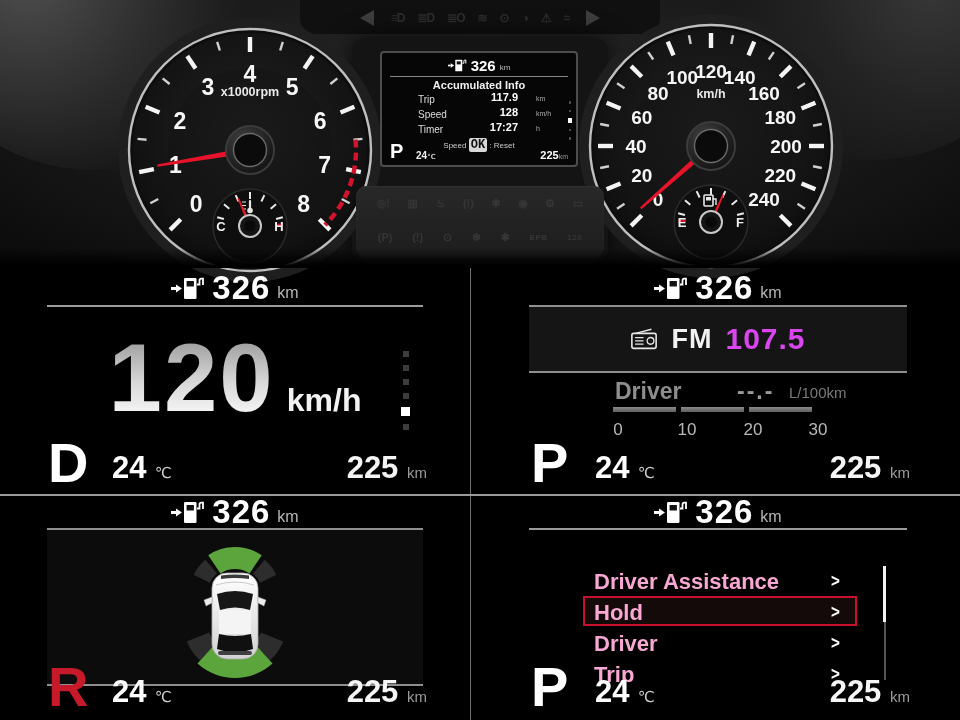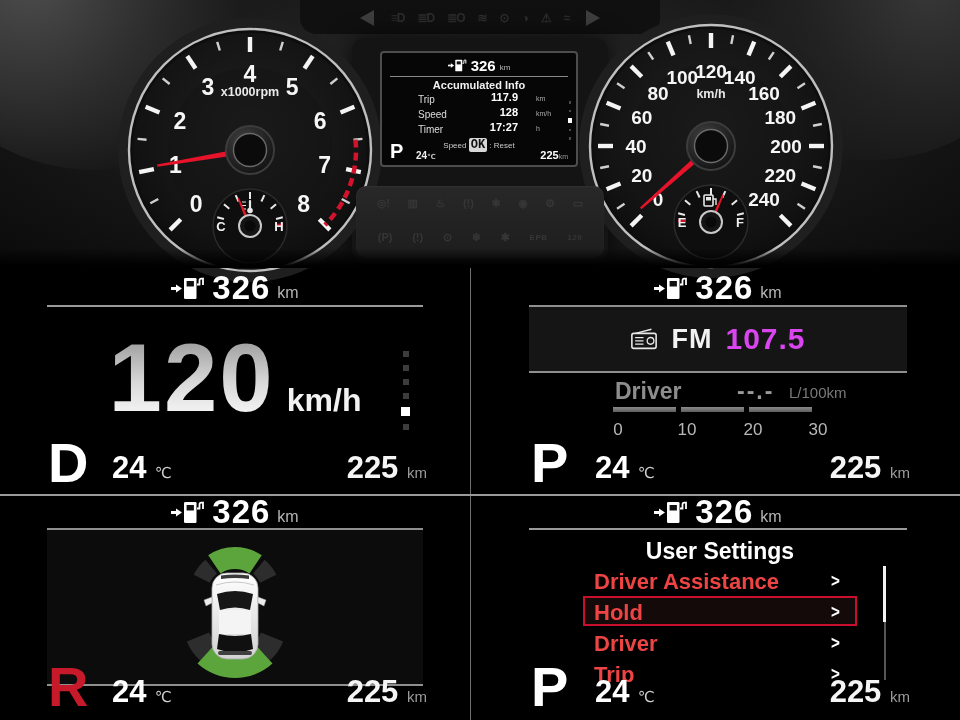--- a/index.html
+++ b/index.html
@@ -102,21 +102,21 @@
   .scale-labels{position:absolute;left:529px;top:420px;width:378px;height:20px;}
   .scale-labels span{position:absolute;transform:translateX(-50%);font-size:17px;color:#b8b8b8;}
   
   .park-panel{position:absolute;left:47px;top:528px;width:376px;height:158px;background:#0c0c0c;
               border-top:2px solid #8f8f8f;border-bottom:2px solid #8f8f8f;}
   
   .menu-title{position:absolute;left:583px;top:538px;width:274px;text-align:center;
               font-size:23px;font-weight:bold;color:#fff;}
   .menu-list{position:absolute;left:583px;top:565px;width:274px;}
   .menu-item{position:relative;height:30px;margin-bottom:1px;border:2px solid transparent;}
-  .menu-item .lbl{position:absolute;left:9px;top:2px;font-size:22px;font-weight:bold;color:#ef4444;}
+  .menu-item .lbl{position:absolute;left:9px;top:2px;font-size:22px;font-weight:bold;color:#f9a8d4;}
   .menu-item .chev{position:absolute;right:14px;top:3px;font-size:19px;font-weight:bold;color:#fff;
                    transform:scaleX(.8);}
   .menu-item.sel{border-color:#c8102e;background:#150a0a;}
   .menu-scroll-thumb{position:absolute;left:883px;top:566px;width:3px;height:56px;background:#f2f2f2;}
   .menu-scroll-track{position:absolute;left:883.5px;top:622px;width:2px;height:58px;background:#555;}
 </style>
 </head>
 <body>
 
 <div class="screen">
@@ -496,21 +496,20 @@
       <rect x="0" y="12" width="5" height="3" fill="#fff"></rect>
       <polygon points="5,9.5 5,17.5 11,13.5" fill="#fff"></polygon>
       <rect x="13" y="3" width="12.5" height="21" rx="1.2" fill="#fff"></rect>
       <rect x="15.6" y="6" width="7.3" height="5.5" fill="#111"></rect>
       <path d="M26 9.5 h2.5 V5.5 q0-1.8 1.8-1.8 h1.7 V10" stroke="#fff" stroke-width="1.8" fill="none"></path>
     </svg>
     <span class="v">326</span>
     <span class="u">km</span>
   </div>
   <div class="hdr-line hl-q4"></div>
-  <div class="menu-title">User Settings</div>
   <div class="menu-list" id="menu-list">
       <div class="menu-item">
         <span class="lbl">Driver Assistance</span>
         <span class="chev">&gt;</span>
       </div>
       <div class="menu-item sel">
         <span class="lbl">Hold</span>
         <span class="chev">&gt;</span>
       </div>
       <div class="menu-item">

